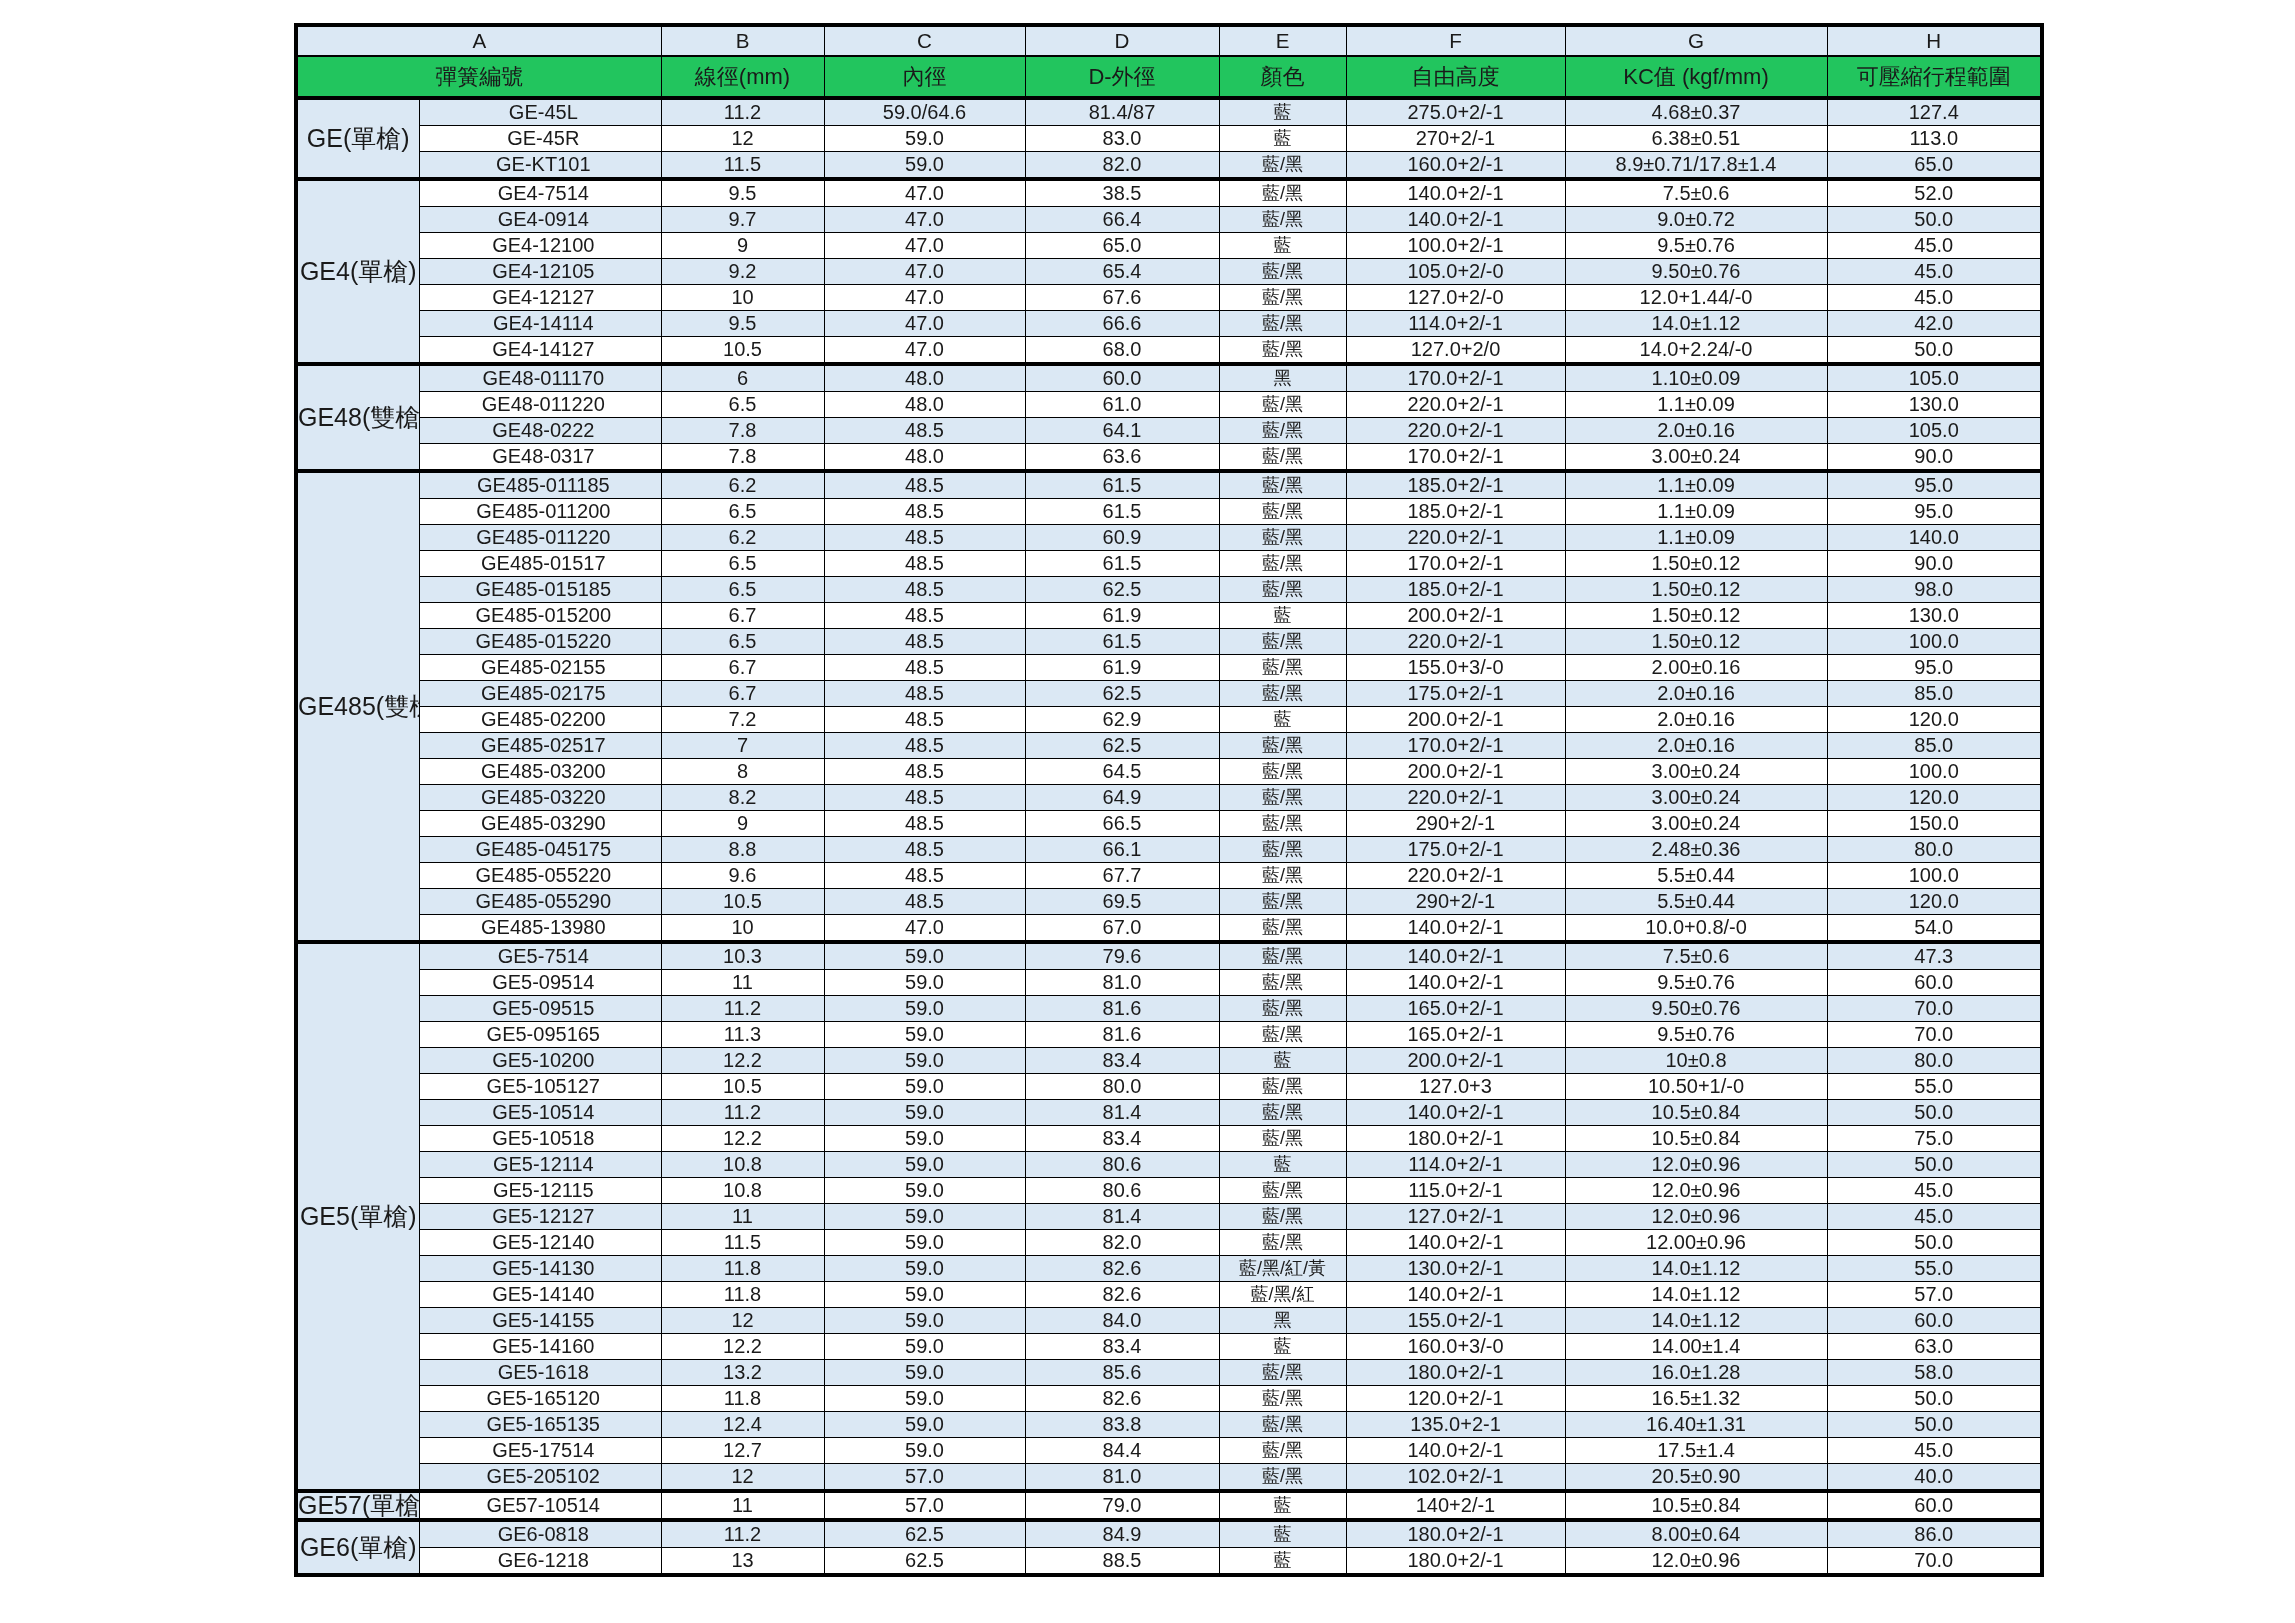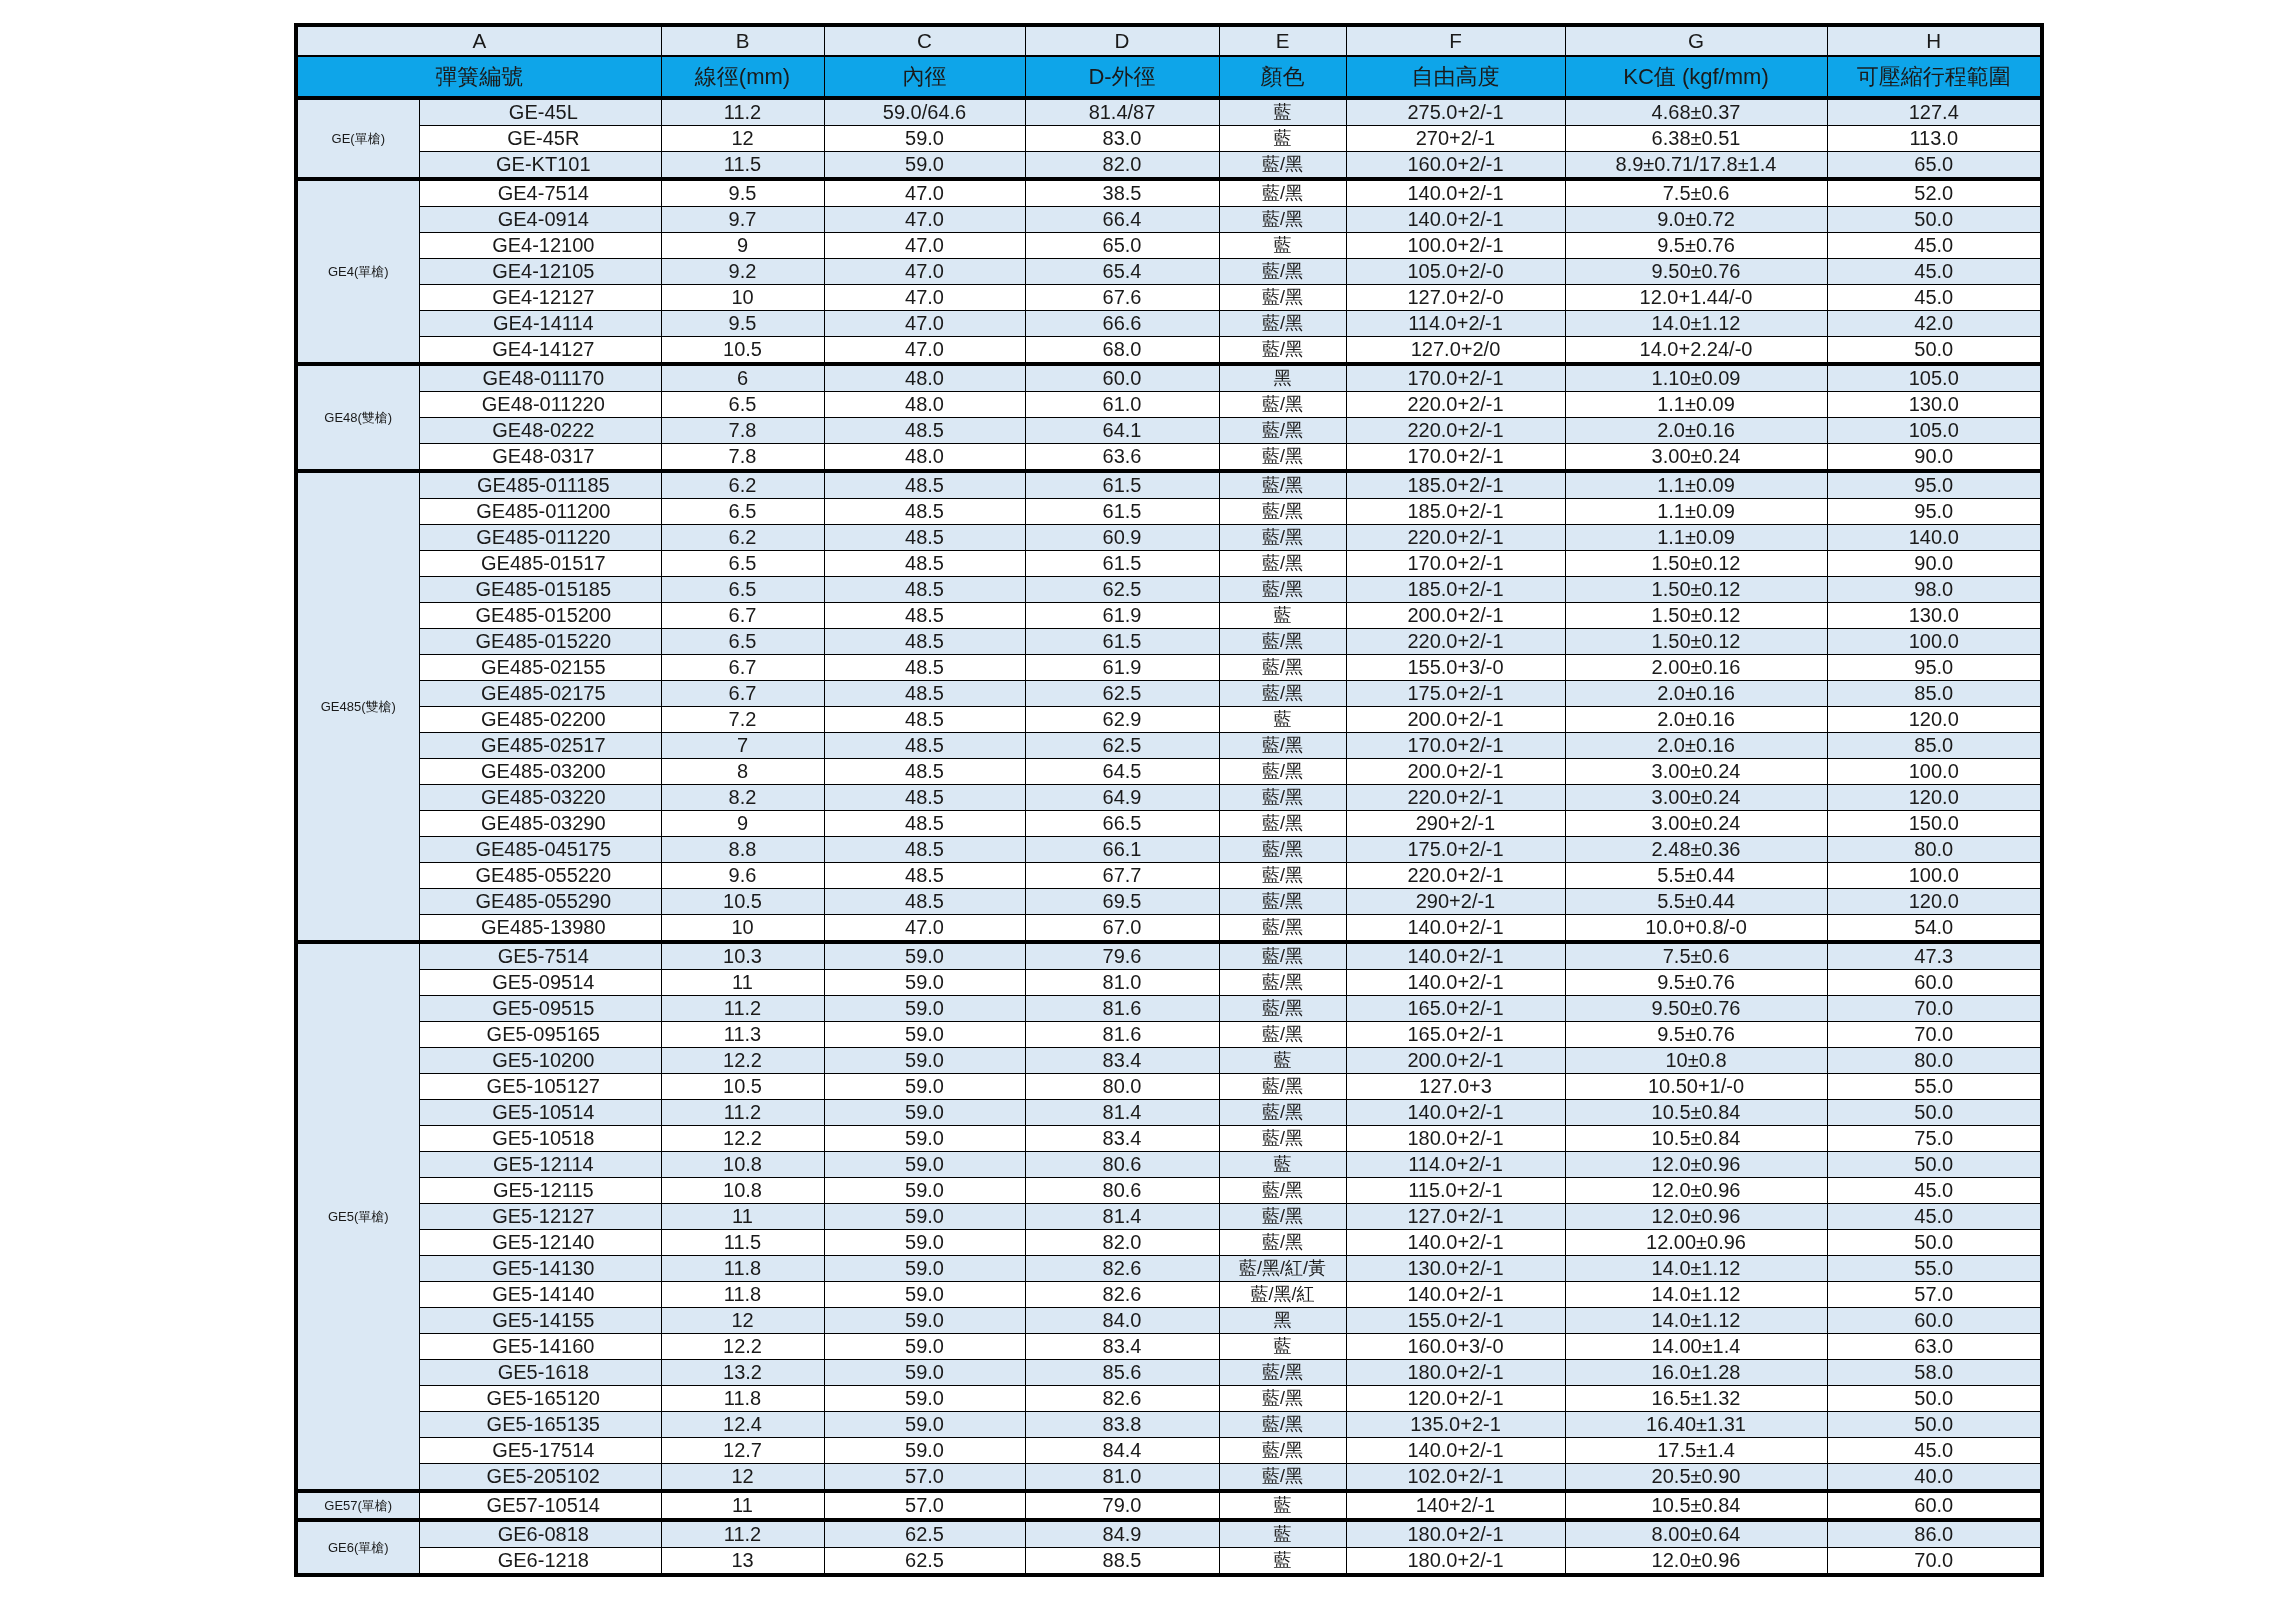--- a/index.html
+++ b/index.html
@@ -34,38 +34,38 @@
     height: 28px;
     font-size: 20.6px;
     text-align: center;
     background: #dbe8f4;
     border-bottom: 2.5px solid #000;
   }
   tr.titles-row th {
     height: 39px;
     font-size: 22px;
     text-align: center;
-    background: #0ea5e9;
+    background: #22c55e;
     border-bottom: 4.1px solid #000;
   }
   tbody td {
     height: 25px;
     line-height: 25px;
     font-size: 20px;
     text-align: center;
   }
   tbody tr.stripe td { background: #dbe8f4; }
   tbody tr.plain td { background: #ffffff; }
   tbody td.model-cell {
     text-align: center;
     padding-left: 6.6px;
   }
   tbody td.group-cell {
     background: #dbe8f4 !important;
-    font-size: 13px;
+    font-size: 25px;
     text-align: center;
     vertical-align: middle;
   }
   tbody tr.group-start td { border-top: 4.1px solid #000; }
   tbody td.color-cell { font-size: 18px; }
 </style>
 </head>
 <body>
 
 <div class="table-wrap">

